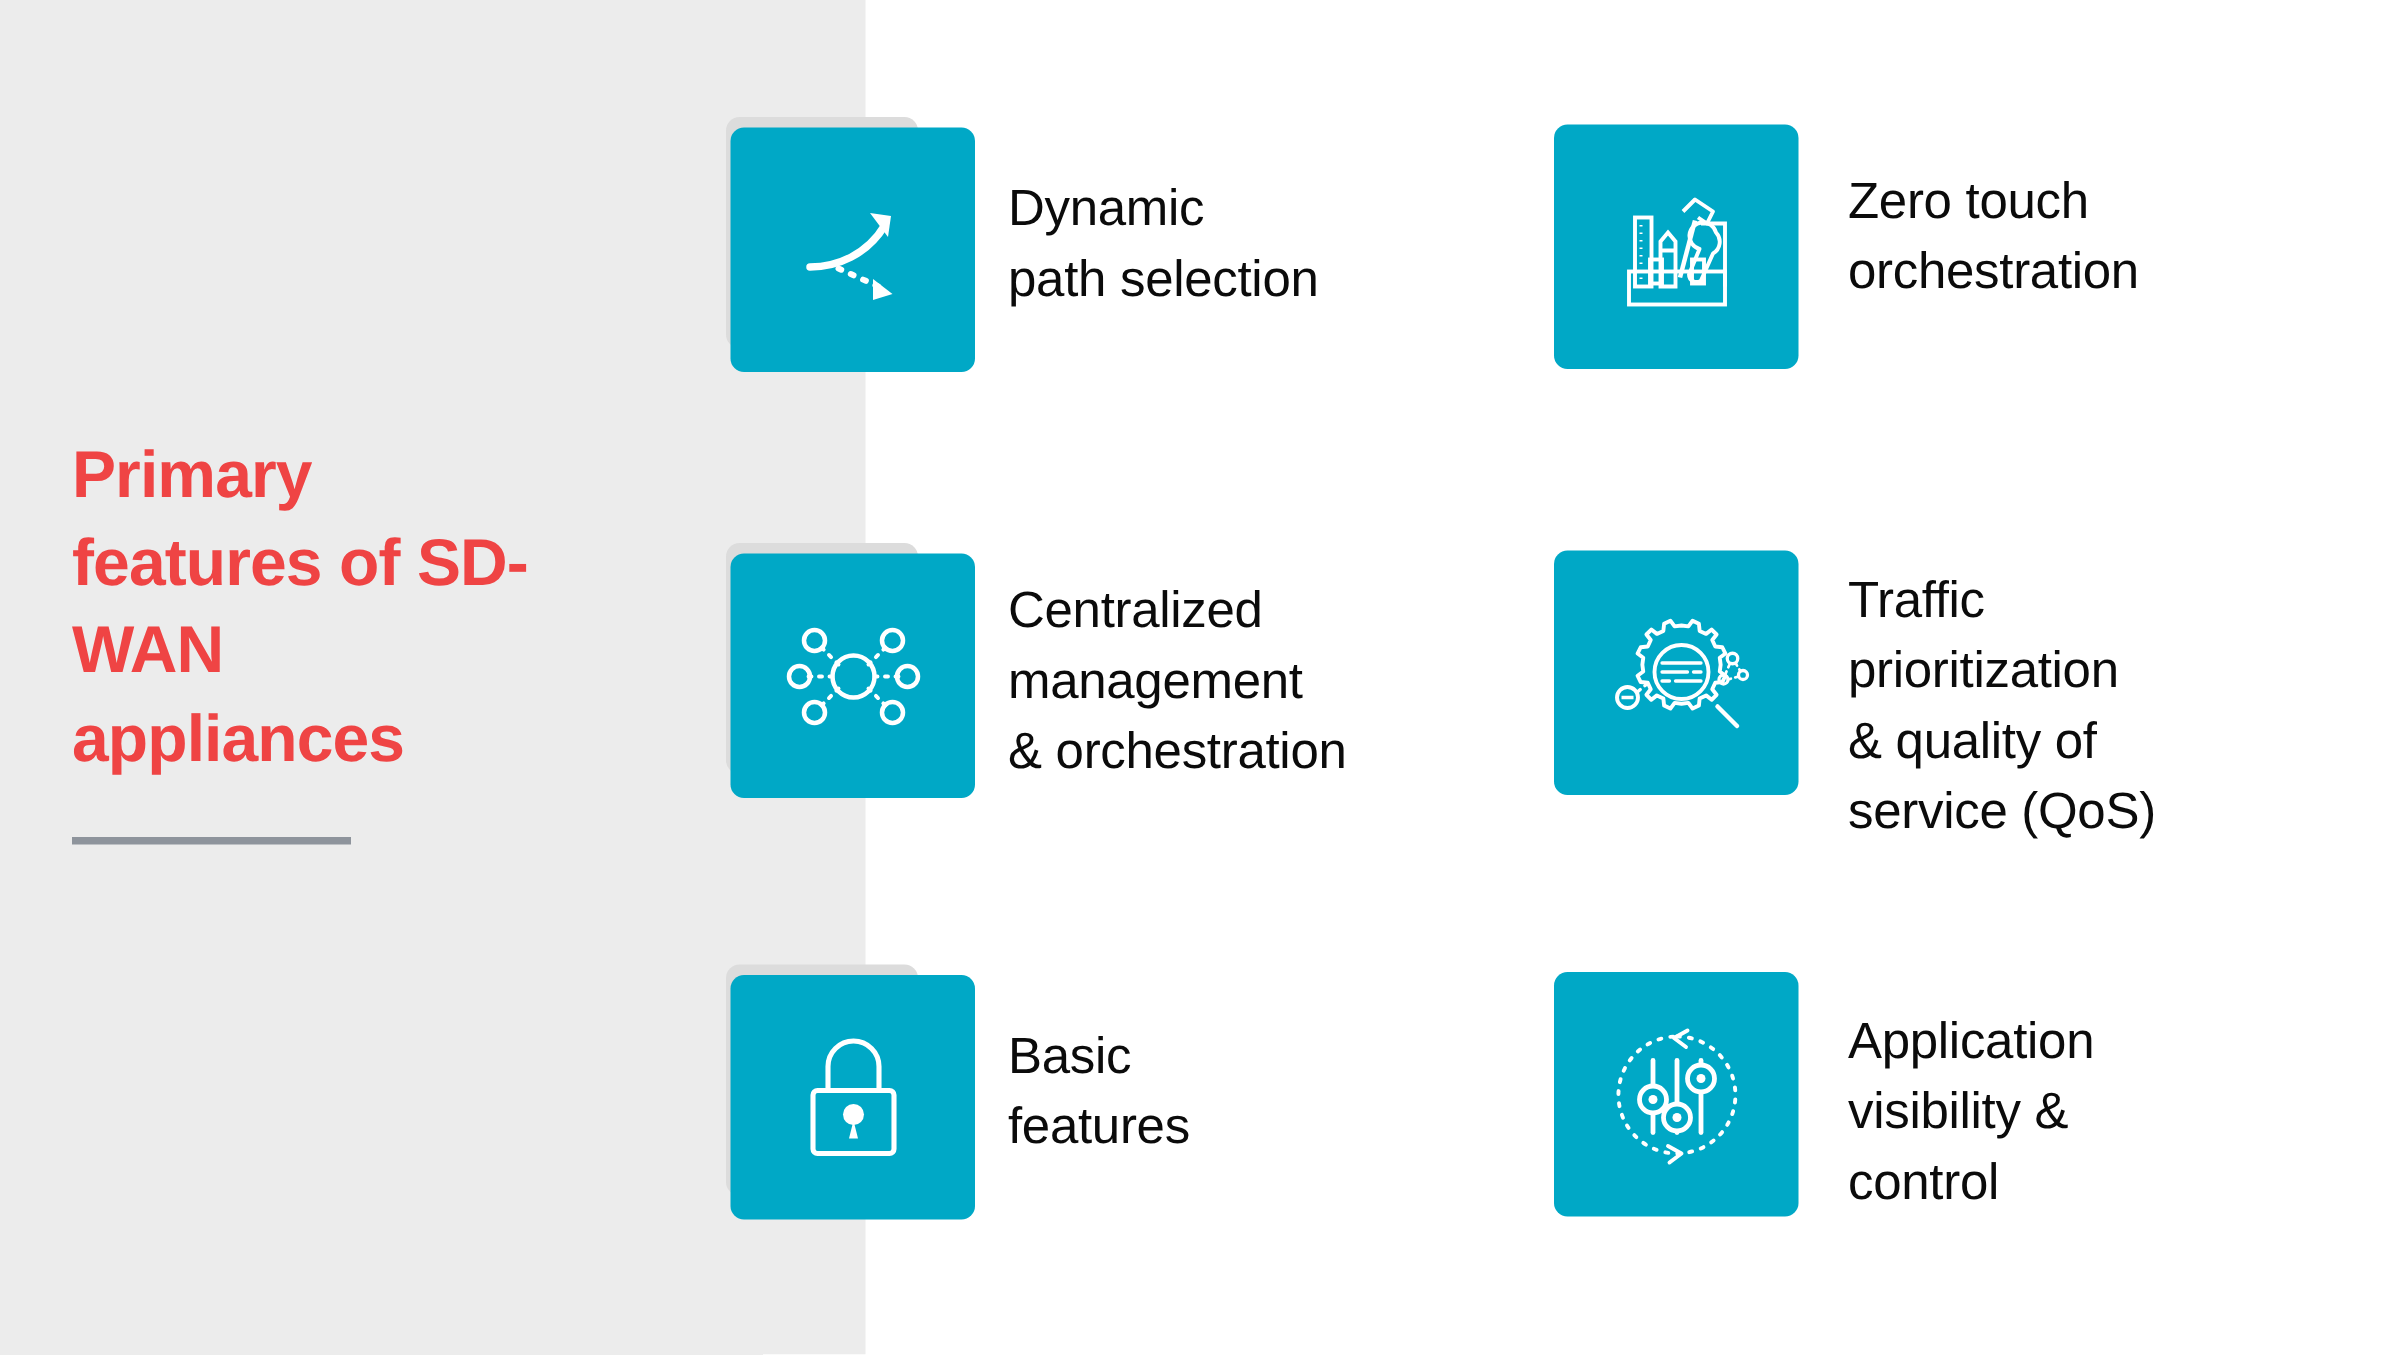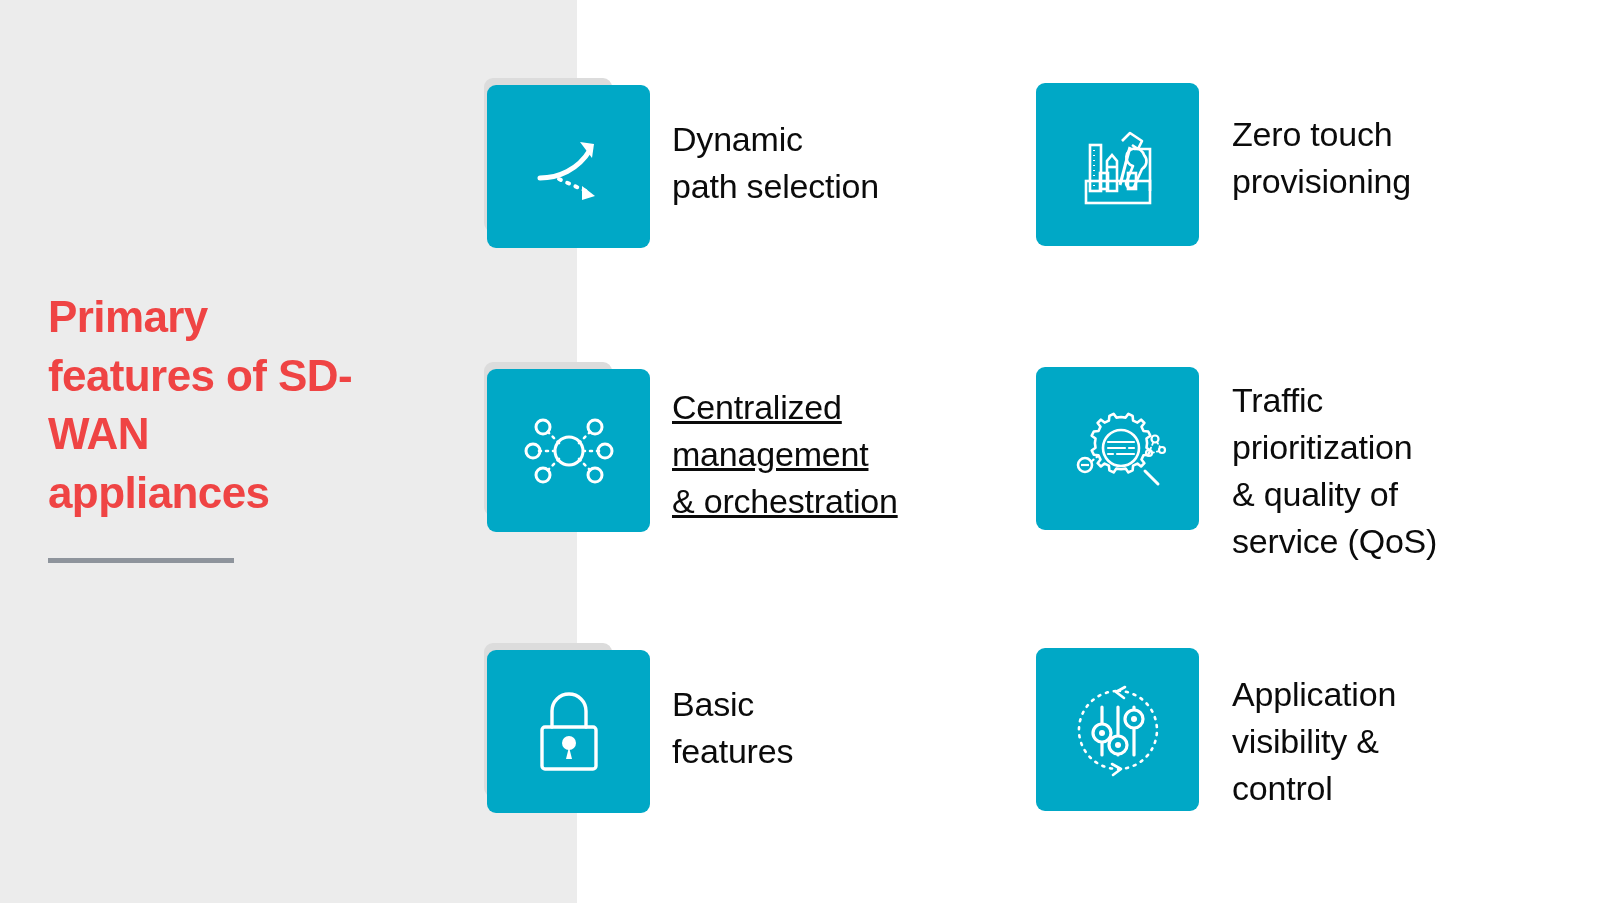--- a/index.html
+++ b/index.html
@@ -113,21 +113,21 @@
     letter-spacing: -0.2px;
     padding-left: 32px;
     white-space: pre-line;
   }
 
   .col-left  .feature-label { padding-top: 38px; width: 340px; }
   .col-right .feature-label { padding-top: 33px; width: 300px; padding-left: 30px; }
 
   .row-2.col-right .feature-label { padding-top: 15px; }
   .row-3.col-right .feature-label { padding-top: 28px; }
-  .row-2.col-left  .feature-label { padding-top: 22px; text-decoration: underline; }
+  .row-2.col-left  .feature-label { padding-top: 22px; }
 </style>
 </head>
 <body>
 
 <div class="left-panel"></div>
 
 <div class="title-block">
   <div class="page-title">Primary features of SD-WAN appliances</div>
   <div class="title-rule"></div>
 </div>
@@ -172,21 +172,21 @@
             <path d="M62 30 L78 30 L78 72"></path>
 
             <rect x="14" y="62" width="64" height="22"></rect>
             <rect x="28" y="54" width="8" height="16"></rect>
             <rect x="56" y="54" width="8" height="16"></rect>
           </svg>
         </span>
       </div>
     </div>
     <div class="feature-label">Zero touch
-provisioning</div>
+orchestration</div>
   </div>
 
   <div class="feature col-left row-2">
     <div class="tile-wrap">
       <div class="tile-shadow"></div>
       <div class="tile">
         <span>
           <svg width="96" height="90" viewBox="0 0 96 90" fill="none" stroke="#ffffff" stroke-width="3">
 
             <g stroke-width="2.6" stroke-dasharray="2 5" stroke-linecap="round">

